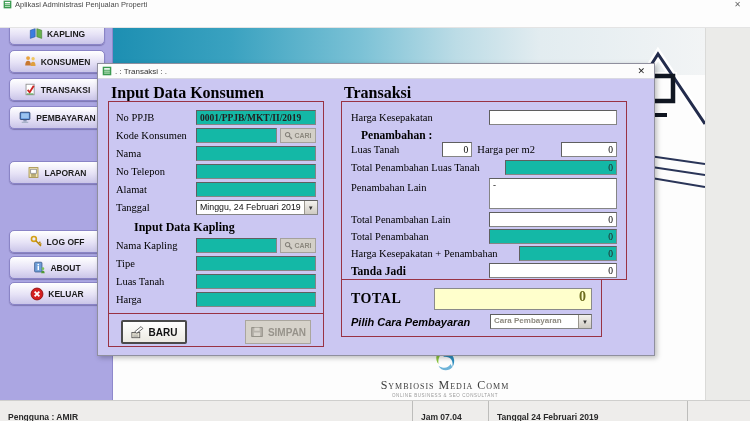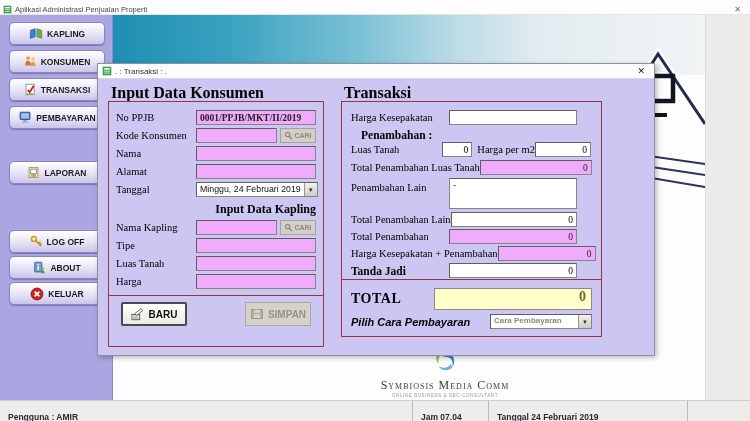--- a/index.html
+++ b/index.html
@@ -1,20 +1,20 @@
 <!DOCTYPE html>
 <html><head>
 <meta charset="utf-8">
 <style>
   * { margin:0; padding:0; box-sizing:border-box; }
   html,body { width:750px; height:421px; overflow:hidden; font-family:"Liberation Sans",sans-serif; }
   .app { position:relative; width:750px; height:421px; background:#fff; overflow:hidden; }
 
   
-  .titlebar { position:absolute; left:0; top:0; width:750px; height:15px; background:#fdfdfd; border-bottom:1px solid #e4e4e4; display:flex; align-items:flex-end; padding:0 3px; z-index:6; }
+  .titlebar { position:absolute; left:0; top:0; width:750px; height:28px; background:#fdfdfd; border-bottom:1px solid #e4e4e4; display:flex; align-items:flex-start; padding:0 3px; z-index:6; }
   .titlebar .ttext { font-size:7.5px; color:#4a4a4a; margin-left:3px; }
   .titlebar .tclose { margin-left:auto; font-size:8px; color:#666; padding:0 6px; cursor:default; }
 
   
   .sidebar { position:absolute; left:0; top:13px; width:113px; height:387px; background:#aba6e2; border-right:1px solid #8f89cc; z-index:2; }
   .sbtn { position:absolute; left:9px; width:96px; height:23px; border:1px solid #8a84c6; border-radius:5px;
           background:linear-gradient(#ffffff, #e6e2f6 55%, #cac5e8); display:flex; align-items:center; justify-content:center;
           gap:4px; font-weight:bold; font-size:8.5px; color:#1c1c1c; box-shadow:0 1px 1px rgba(40,30,90,.35); cursor:default; }
   .sbtn svg { flex:0 0 auto; }
 
@@ -43,42 +43,42 @@
   .dlg-title .dtext { font-size:8px; color:#333; margin-left:3px; }
   .dlg-title .dclose { margin-left:auto; font-size:9px; color:#222; padding:0 5px; cursor:default; }
   .dlg-body { position:relative; width:100%; height:276px; }
 
   .ghead { font-family:"Liberation Serif",serif; font-weight:bold; font-size:16px; color:#000; }
   .lheader { position:absolute; left:13px; top:5px; }
   .rheader { position:absolute; left:246px; top:5px; }
 
   .groupbox { position:absolute; border:1px solid #993344; }
   .lgroup  { left:10px;  top:22px;  width:216px; height:246px; padding:5px 7px 0 7px; }
-  .rgroup1 { left:243px; top:22px;  width:261px; height:179px; padding:5px 24px 0 9px; }
+  .rgroup1 { left:243px; top:22px;  width:286px; height:179px; padding:5px 9px 0 9px; }
   .rgroup2 { left:243px; top:200px; width:261px; height:58px;  padding:4px 9px 8px 9px; }
 
   .row { display:flex; align-items:center; margin-top:3px; }
   .lbl { font-family:"Liberation Serif",serif; font-size:10.5px; color:#000; white-space:nowrap; }
   .lw  { width:80px; flex:0 0 auto; }
 
   .fld { height:15px; border:1px solid #858585; border-top-color:#5f5f5f; border-left-color:#5f5f5f; background:#fff;
          font-family:"Liberation Serif",serif; font-size:9.5px; padding:0 3px; color:#000; width:100%; }
-  .fld.dis { background:#f0abfc; color:#222; }
+  .fld.dis { background:#14b8a6; color:#222; }
   .fld.bold { font-weight:bold; }
   .num { text-align:right; }
 
   .cari { width:36px; height:15px; margin-left:3px; flex:0 0 auto; background:#d3cfc7; border:1px solid #a5a19b;
           font-size:7px; font-weight:bold; color:#8d897f; display:flex; align-items:center; justify-content:center; gap:1px; }
 
   .combo { display:flex; width:100%; height:15px; border:1px solid #858585; border-top-color:#5f5f5f; border-left-color:#5f5f5f; background:#fff; }
   .combo .ctext { flex:1; font-size:8.8px; padding:1px 3px; color:#111; white-space:nowrap; overflow:hidden; }
   .combo .ctext.gray { color:#8d897f; font-weight:bold; font-size:8px; }
   .combo .cbtn { width:13px; background:linear-gradient(#f4f2ee,#cfcbc3); border-left:1px solid #9a968e; font-size:6px; color:#333; display:flex; align-items:center; justify-content:center; }
 
-  .kaphead { text-align:right; margin:5px 0 1px 18px; }
+  .kaphead { text-align:left; margin:5px 0 1px 18px; }
   .btnrow { border-top:1px solid #993344; margin:6px -7px 16px -7px; padding:6px 12px 0 12px; display:flex; justify-content:space-between; }
   .cmdbtn { height:24px; display:flex; align-items:center; justify-content:center; gap:4px; font-size:10px; font-weight:bold; }
   .baru { width:66px; background:linear-gradient(#fff,#eceae2); border:2px solid #4a4a4a; border-radius:2px; color:#111; }
   .simpan { width:66px; background:#d6d2ca; border:1px solid #aaa69e; color:#97938b; }
 
   .penhead { margin:4px 0 0 10px; font-size:11.5px; }
   .ta { width:128px; height:31px; resize:none; border:1px solid #858585; border-top-color:#5f5f5f; background:#fff;
         font-family:"Liberation Serif",serif; font-size:9px; padding:1px 3px; margin-left:auto; }
   .tj { font-size:11.5px; }
 
@@ -246,20 +246,24 @@
                 <path d="M8.2 8.2 L12.4 12.4" stroke="#84807a" stroke-width="2"></path>
               </svg>
             <span>CARI</span>
           </div>
         </div>
         <div class="row">
           <span class="lbl lw">Nama</span>
           <input class="fld dis" readonly="" style="">
         </div>
         <div class="row">
+          <span class="lbl lw">No Telepon</span>
+          <input class="fld dis" readonly="" style="">
+        </div>
+        <div class="row">
           <span class="lbl lw">Alamat</span>
           <input class="fld dis" readonly="" style="">
         </div>
         <div class="row">
           <span class="lbl lw">Tanggal</span>
           <div class="combo">
             <span class="ctext">Minggu, 24  Februari  2019</span>
             <span class="cbtn">▼</span>
           </div>
         </div>

